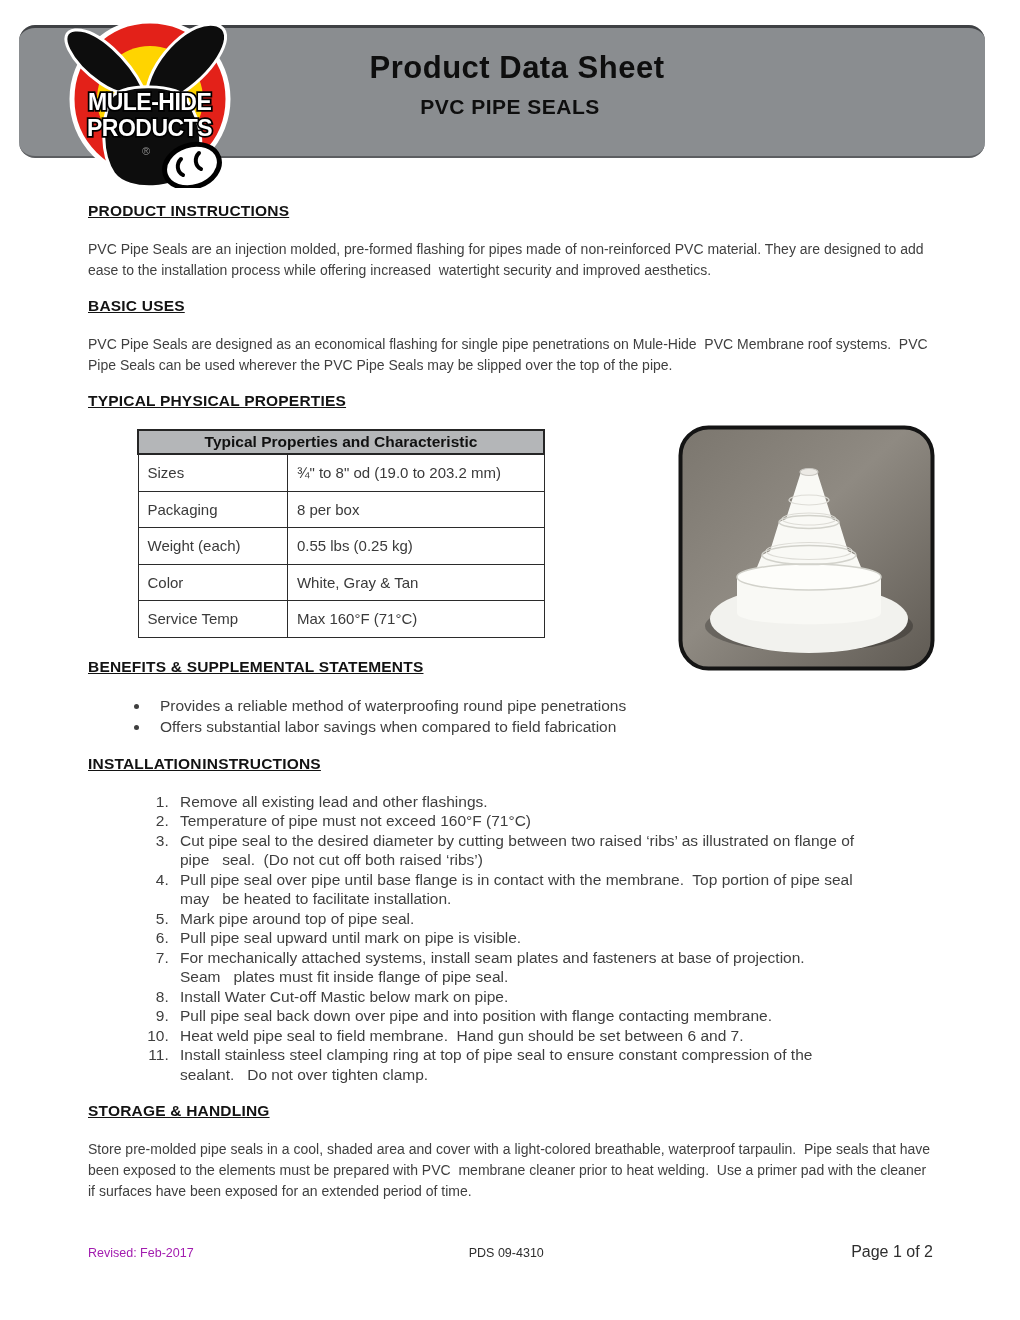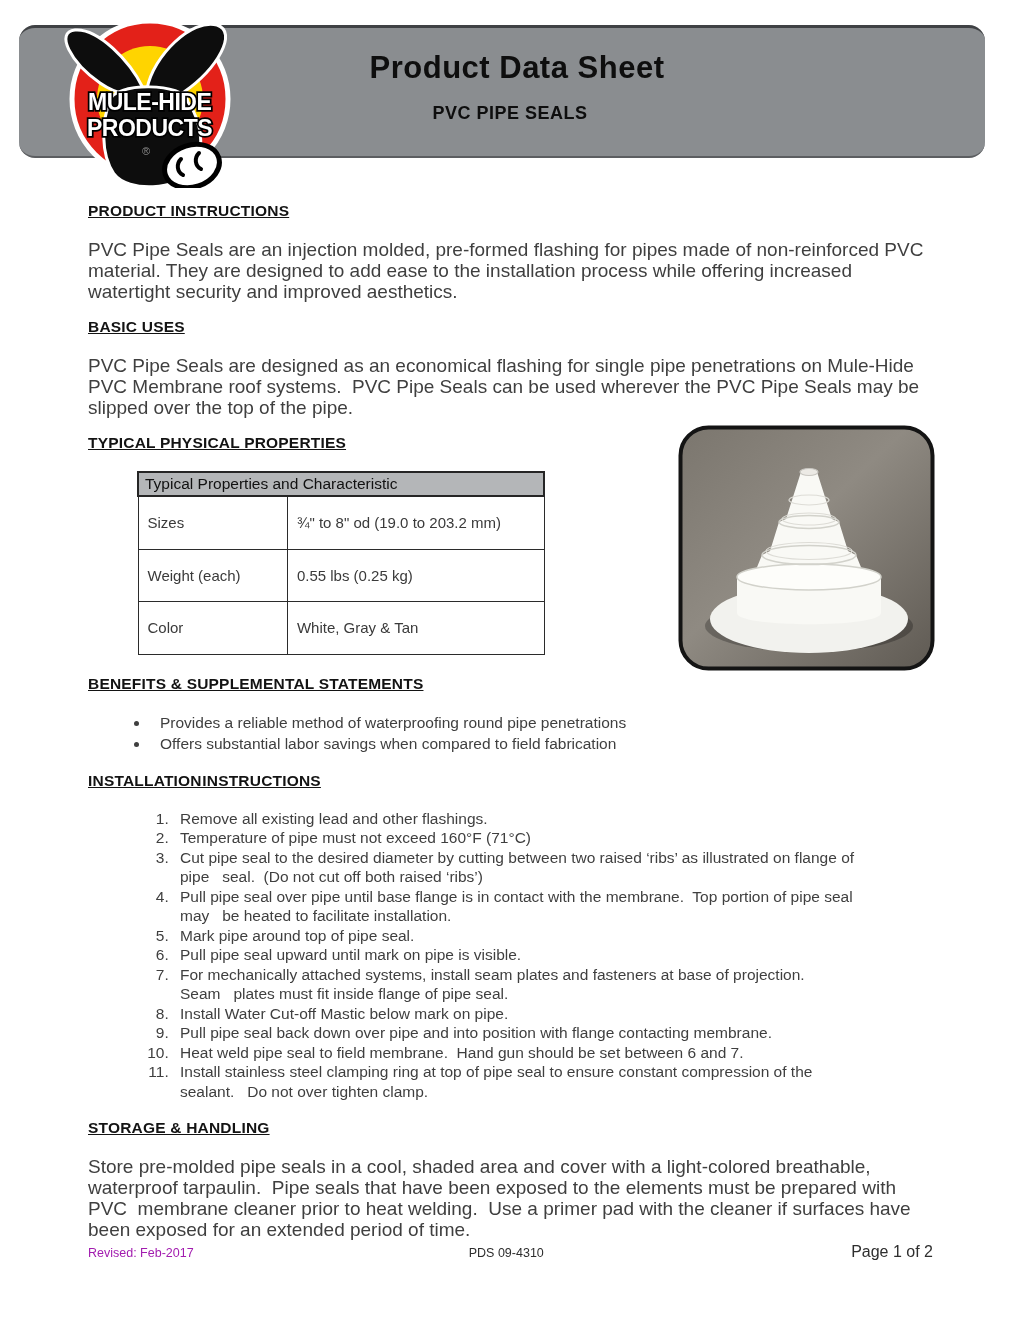--- a/index.html
+++ b/index.html
@@ -18,48 +18,48 @@
     border-bottom:2px solid #5c5e61;
     border-radius:16px;
     box-sizing:border-box;
     text-align:center;
   }
   .header-title {
     margin:0; padding-top:22px; padding-left:30px;
     font-size:31px; font-weight:bold; color:#0e0e0e; letter-spacing:0.5px;
   }
   .header-subtitle {
-    margin:8px; padding-top:9px; padding-left:16px;
-    font-size:18px; font-weight:bold; color:#0e0e0e; letter-spacing:0.5px;
+    margin:0; padding-top:9px; padding-left:16px;
+    font-size:21px; font-weight:bold; color:#0e0e0e; letter-spacing:0.5px;
   }
   .logo { position:absolute; left:40px; top:6px; width:218px; height:182px; }
 
   
   .content { position:absolute; left:88px; top:202px; width:845px; }
   h2 {
     font-size:15.5px; line-height:18px; font-weight:bold; color:#131313;
     text-decoration:underline; margin:0 0 19px 0; letter-spacing:0.2px;
   }
   h2.tight { word-spacing:-4px; }
   p.body-text {
-    font-size:19px; line-height:21px; margin:0 0 16px 0;
+    font-size:14px; line-height:21px; margin:0 0 16px 0;
     white-space:pre-wrap;
   }
   
   .props-table {
     border-collapse:collapse; margin:0 0 20px 49px; table-layout:fixed;
   }
   .props-table th {
     width:392px; background:#b4b6b8; border:2px solid #252525;
-    font-size:15.5px; font-weight:normal; color:#111; height:22px; padding:0 6px;
-    text-align:left;
+    font-size:15.5px; font-weight:bold; color:#111; height:22px; padding:0 6px;
+    text-align:center;
   }
   .props-table td {
     border:1.5px solid #2b2b2b; font-size:15px; color:#3a3a3a;
-    height:19.5px; padding:16px 9px; white-space:pre-wrap;
+    height:19.5px; padding:8px 9px; white-space:pre-wrap;
   }
   .props-table td.k { width:126px; }
   .props-table td.v { width:230px; }
   
   .benefits-list { list-style:disc; margin:0 0 18px 0; padding-left:62px; }
   .benefits-list li {
     font-size:15.5px; line-height:21px; color:#3f3f3f; padding-left:10px;
   }
   
   .steps-list { margin:0 0 18px 0; padding-left:85px; }
@@ -121,26 +121,34 @@
       <tr>
         <th colspan="2">Typical Properties and Characteristic</th>
       </tr>
     </thead>
     <tbody>
       <tr>
         <td class="k">Sizes</td>
         <td class="v">¾" to 8" od (19.0 to 203.2 mm)</td>
       </tr>
       <tr>
+        <td class="k">Packaging</td>
+        <td class="v">8 per box</td>
+      </tr>
+      <tr>
         <td class="k">Weight (each)</td>
         <td class="v">0.55 lbs (0.25 kg)</td>
       </tr>
       <tr>
         <td class="k">Color</td>
         <td class="v">White, Gray &amp; Tan</td>
+      </tr>
+      <tr>
+        <td class="k">Service Temp</td>
+        <td class="v">Max 160°F (71°C)</td>
       </tr>
     </tbody>
   </table>
 
   <h2>BENEFITS &amp; SUPPLEMENTAL STATEMENTS</h2>
   <ul class="benefits-list">
     <li>Provides a reliable method of waterproofing round pipe penetrations</li>
     <li>Offers substantial labor savings when compared to field fabrication</li>
   </ul>
 

